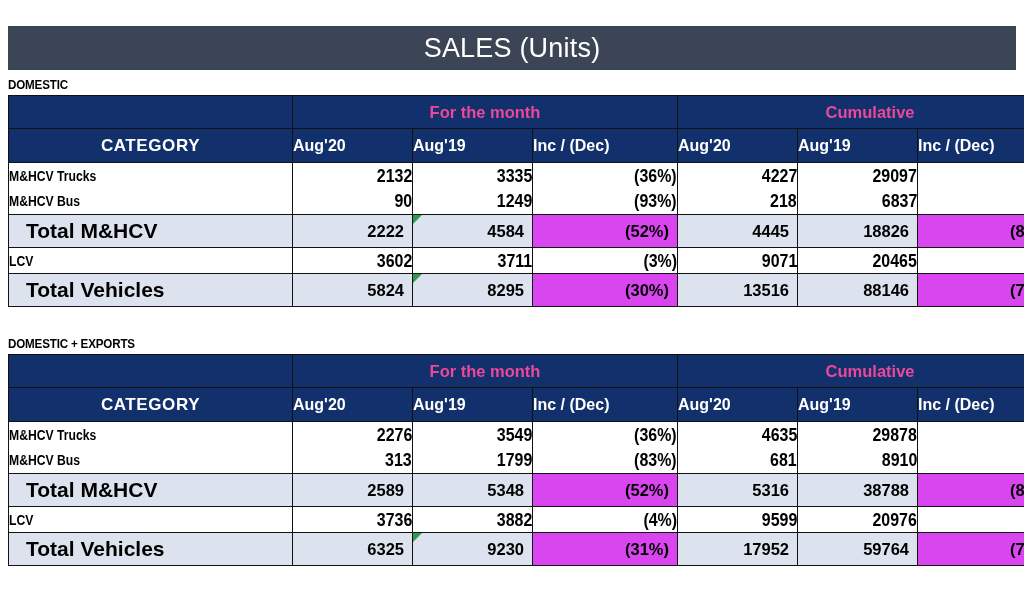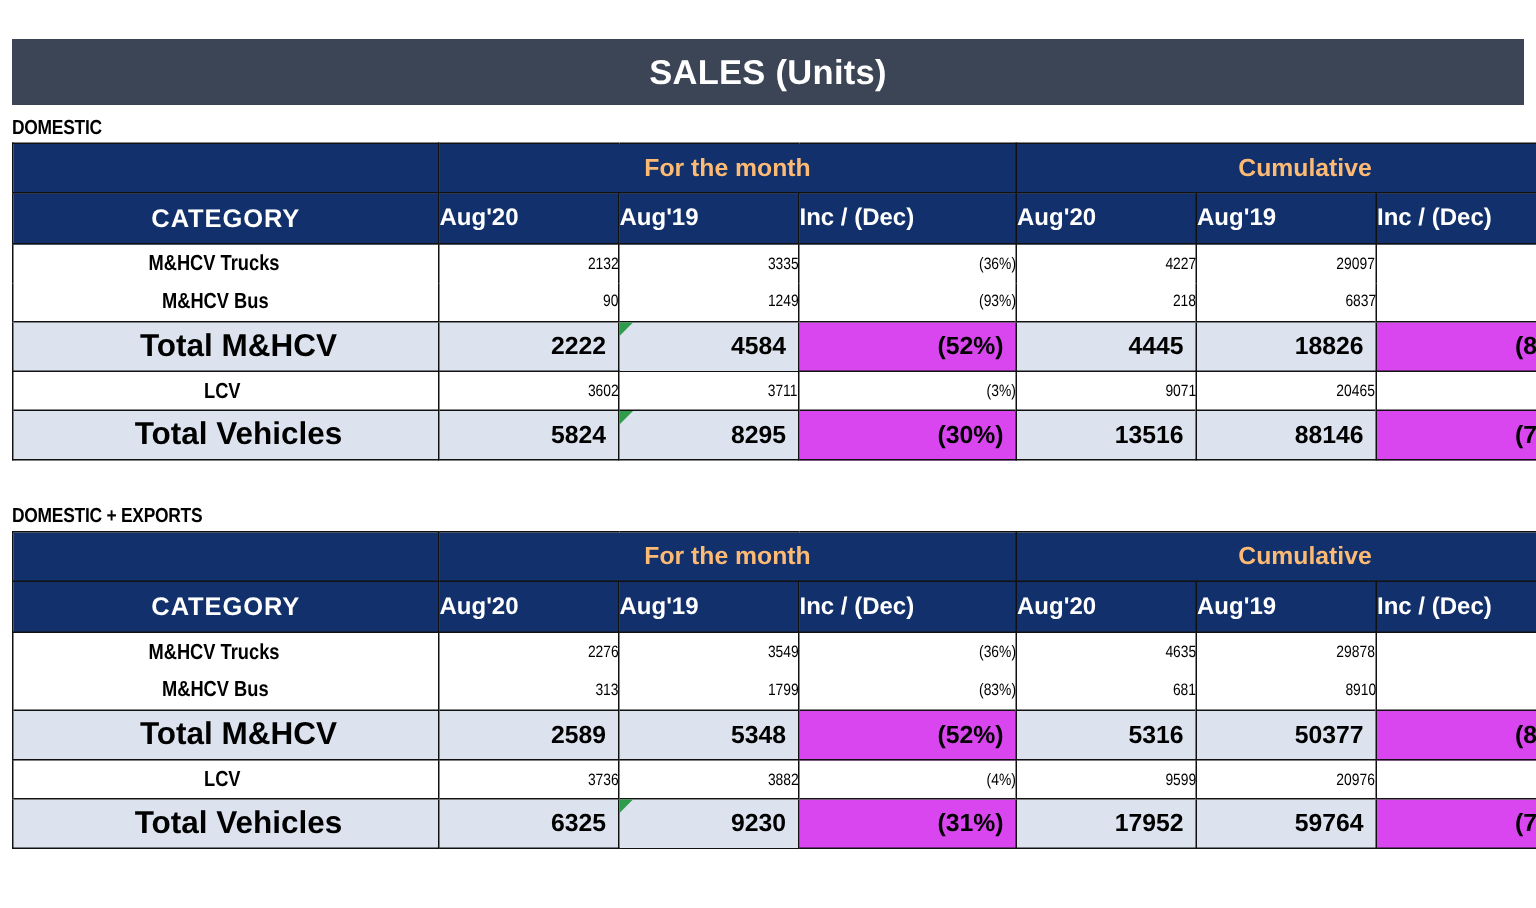--- a/index.html
+++ b/index.html
@@ -24,22 +24,22 @@
 
   
   .title-bar {
     margin: 26px 8px 0 8px;
     height: 44px;
     background: #3b4556;
     color: #ffffff;
     display: flex;
     align-items: center;
     justify-content: center;
-    font-size: 23px;
-    font-weight: bold;
+    font-size: 27px;
+    font-weight: normal;
     letter-spacing: 0.2px;
   }
 
   
   .section-label {
     margin: 7px 0 3px 8px;
     font-size: 13.5px;
     font-weight: bold;
     color: #000000;
     font-family: "Liberation Sans", sans-serif;
@@ -61,21 +61,21 @@
     padding: 0;
     box-sizing: border-box;
   }
 
   col.c-cat { width: 284px; }
   col.c-n   { width: 120px; }
   col.c-p   { width: 145px; }
 
   .hdr-group {
     background: #12306b;
-    color: #fdba74;
+    color: #ec4899;
     height: 33px;
     font-size: 16.5px;
     font-weight: bold;
     text-align: center;
     vertical-align: middle;
   }
   .hdr-blank {
     background: #12306b;
     border-right: 1px solid #12306b;
   }
@@ -96,28 +96,28 @@
     font-weight: bold;
     text-align: center;
     vertical-align: middle;
     letter-spacing: 0.6px;
     margin-left: 29px;
   }
 
   td.lbl {
     font-size: 14.5px;
     font-weight: bold;
-    text-align: center;
+    text-align: left;
     padding-left: 5px;
     vertical-align: middle;
     height: 27px;
   }
   td.num {
-    font-size: 11px;
-    font-weight: normal;
+    font-size: 19px;
+    font-weight: bold;
     text-align: right;
     padding-right: 7px;
     vertical-align: middle;
     height: 27px;
   }
   
   tr.detail td.lbl span,
   tr.detail td.num span {
     display: inline-block;
     transform: scaleX(0.84);
@@ -297,21 +297,21 @@
         <td class="num"><span>8910</span></td>
         <td class="num"></td>
       </tr>
 
       <tr class="total">
         <td class="lbl">Total M&amp;HCV</td>
         <td class="num">2589</td>
         <td class="num">5348</td>
         <td class="num shade-strong">(52%)</td>
         <td class="num">5316</td>
-        <td class="num">50377</td>
+        <td class="num">38788</td>
         <td class="num shade-strong">(86%)</td>
       </tr>
 
       <tr class="detail first">
         <td class="lbl"><span>LCV</span></td>
         <td class="num"><span>3736</span></td>
         <td class="num"><span>3882</span></td>
         <td class="num"><span>(4%)</span></td>
         <td class="num"><span>9599</span></td>
         <td class="num"><span>20976</span></td>

